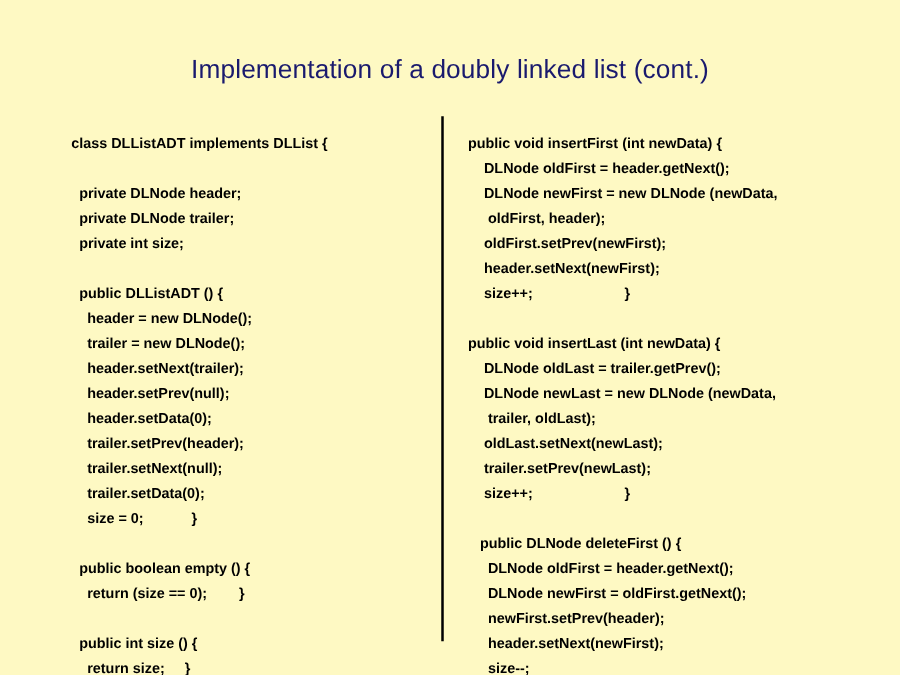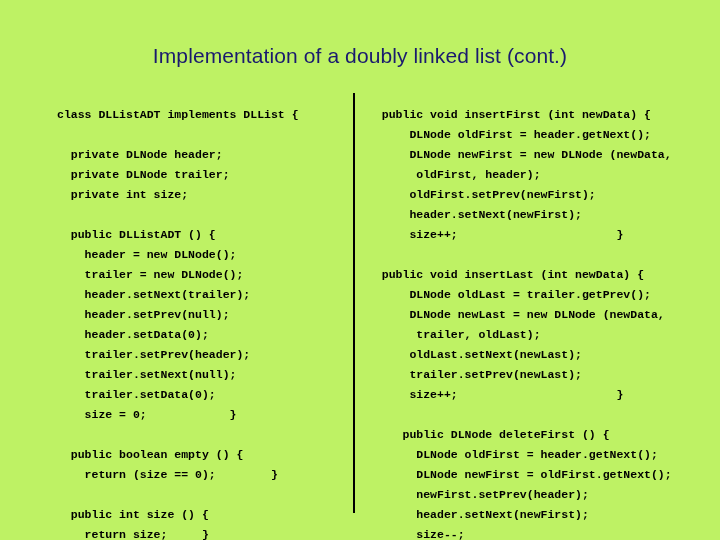--- a/index.html
+++ b/index.html
@@ -10,21 +10,21 @@
     width: 720px;
     height: 540px;
     background: #cccccc;
     font-family: "Liberation Sans", sans-serif;
     overflow: hidden;
   }
   #slide {
     position: relative;
     width: 720px;
     height: 540px;
-    background: #bef264;
+    background: #fef9c3;
   }
   #slide-title {
     position: absolute;
     left: 0;
     top: 44px;
     width: 720px;
     text-align: center;
     color: #1a1a6e;
     font-family: "Liberation Sans", sans-serif;
     font-size: 21px;
@@ -62,21 +62,20 @@
   .code-line {
     display: block;
     height: 20px;
   }
   .blank-line {
     display: block;
     height: 20px;
   }
   .code-block {
     display: block;
-    font-family: Liberation Mono, monospace;
   }
 </style>
 </head>
 <body>
 
 <div id="slide">
 
   <div id="slide-title">Implementation of a doubly linked list (cont.)</div>
 
   <div id="divider"></div>

